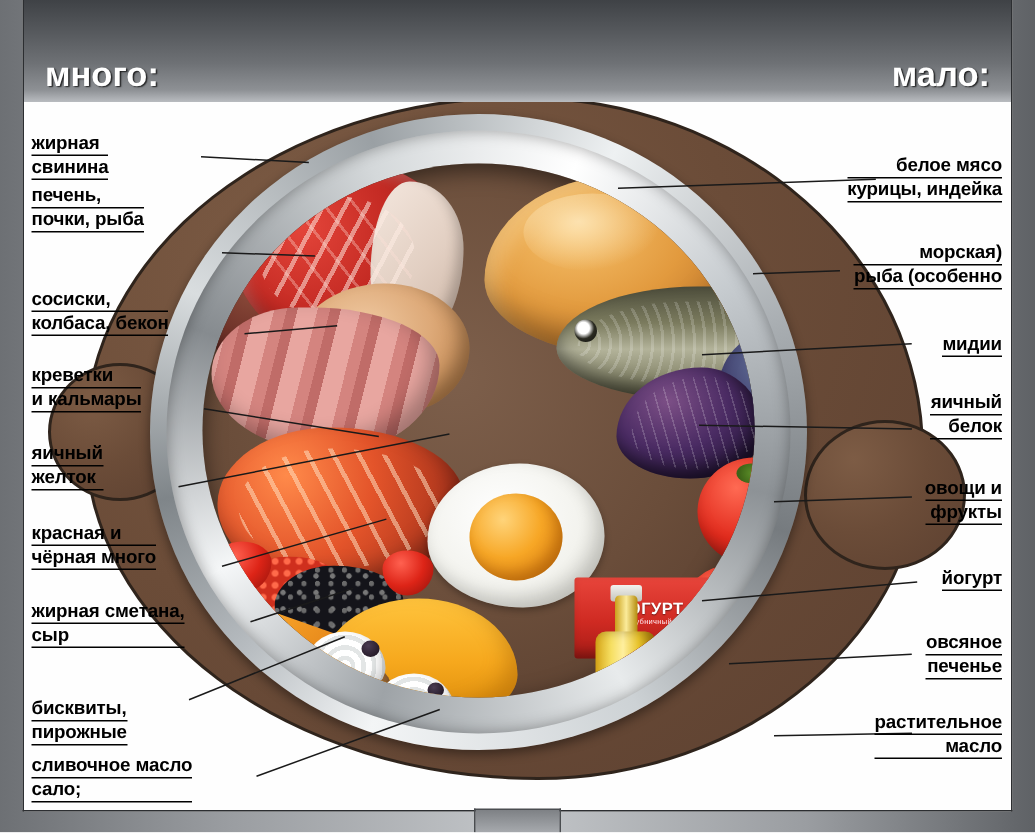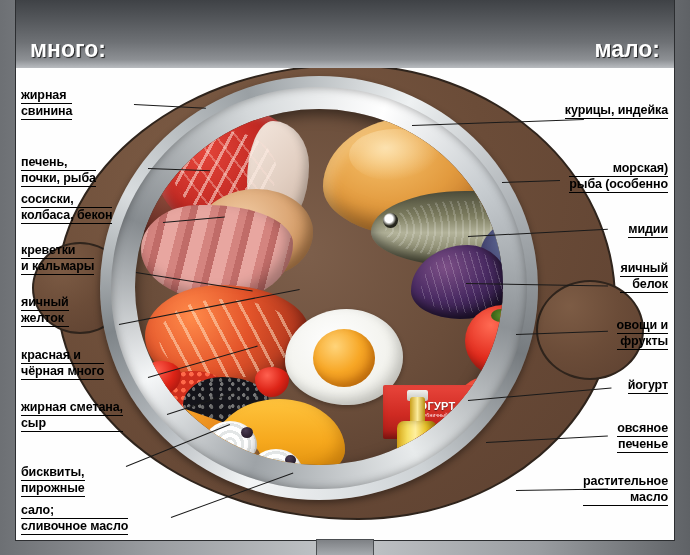--- a/index.html
+++ b/index.html
@@ -577,21 +577,21 @@
         <div class="leader" style="left: 500px; top: 422px; width: 92px; transform: rotate(-1deg);"></div>
       </div>
 
   </div>
 
   <div id="labels-left">
       <div class="label left" style="top: 88px;">
         <span>жирная</span>
         <span>свинина</span>
       </div>
-      <div class="label left" style="top: 155px;">
+      <div class="label left" style="top: 123px;">
         <span>печень,</span>
         <span>почки, рыба</span>
       </div>
       <div class="label left" style="top: 192px;">
         <span>сосиски,</span>
         <span>колбаса, бекон</span>
       </div>
       <div class="label left" style="top: 243px;">
         <span>креветки</span>
         <span>и кальмары</span>
@@ -606,26 +606,27 @@
       </div>
       <div class="label left" style="top: 400px;">
         <span>жирная сметана,</span>
         <span>сыр</span>
       </div>
       <div class="label left" style="top: 465px;">
         <span>бисквиты,</span>
         <span>пирожные</span>
       </div>
       <div class="label left" style="top: 503px;">
+        <span>сливочное масло</span>
         <span>сало;</span>
-        <span>сливочное масло</span>
       </div>
     </div>
   <div id="labels-right">
       <div class="label right" style="top: 103px;">
+        <span>белое мясо</span>
         <span>курицы, индейка</span>
       </div>
       <div class="label right" style="top: 161px;">
         <span>морская)</span>
         <span>рыба (особенно</span>
       </div>
       <div class="label right" style="top: 222px;">
         <span>мидии</span>
       </div>
       <div class="label right" style="top: 261px;">

